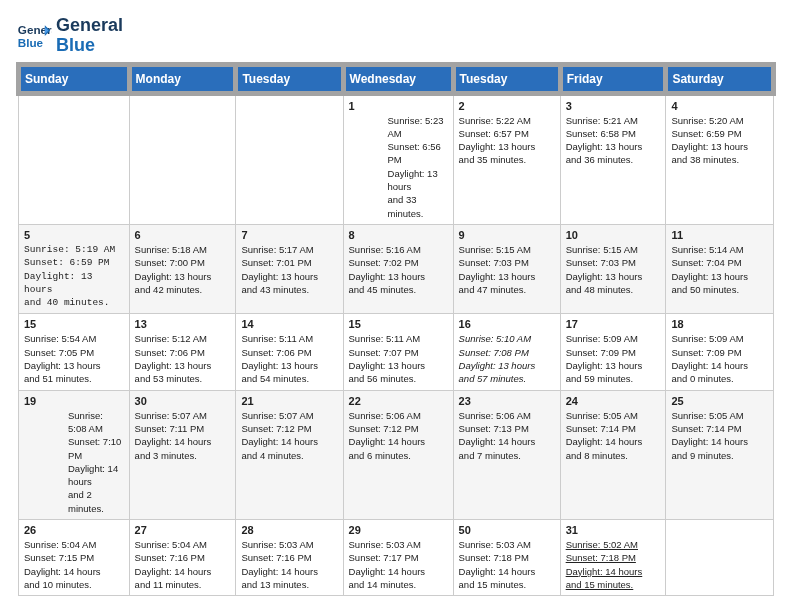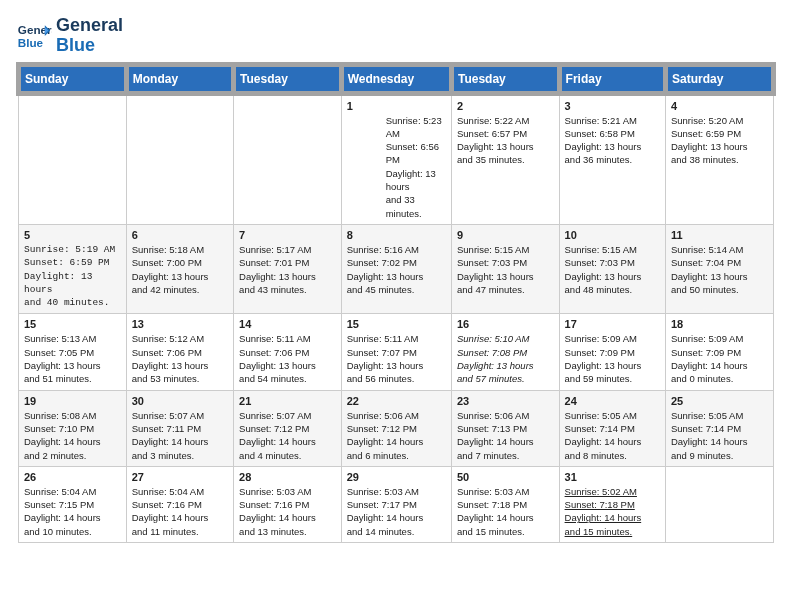--- a/index.html
+++ b/index.html
@@ -203,21 +203,21 @@
           <span class="day-num">11</span>
           <div class="day-info" style="white-space: pre-line;">Sunrise: 5:14 AM
 Sunset: 7:04 PM
 Daylight: 13 hours
 and 50 minutes.</div>
         </td>
       </tr>
       <tr>
         <td>
           <span class="day-num">15</span>
-          <div class="day-info" style="white-space: pre-line;">Sunrise: 5:13 AM
+          <div class="day-info" style="white-space: pre-line;">Sunrise: 5:54 AM
 Sunset: 7:05 PM
 Daylight: 13 hours
 and 51 minutes.</div>
         </td>
         <td>
           <span class="day-num">13</span>
           <div class="day-info" style="white-space: pre-line;">Sunrise: 5:12 AM
 Sunset: 7:06 PM
 Daylight: 13 hours
 and 53 minutes.</div>
@@ -254,21 +254,21 @@
           <span class="day-num">18</span>
           <div class="day-info" style="white-space: pre-line;">Sunrise: 5:09 AM
 Sunset: 7:09 PM
 Daylight: 14 hours
 and 0 minutes.</div>
         </td>
       </tr>
       <tr>
         <td>
           <span class="day-num">19</span>
-          <div class="day-info" style="white-space: pre-line;">Sunrise: 5:08 AM
+          <div class="day-info" style="white-space: pre-line; margin-left: 44px;">Sunrise: 5:08 AM
 Sunset: 7:10 PM
 Daylight: 14 hours
 and 2 minutes.</div>
         </td>
         <td>
           <span class="day-num">30</span>
           <div class="day-info" style="white-space: pre-line;">Sunrise: 5:07 AM
 Sunset: 7:11 PM
 Daylight: 14 hours
 and 3 minutes.</div>

